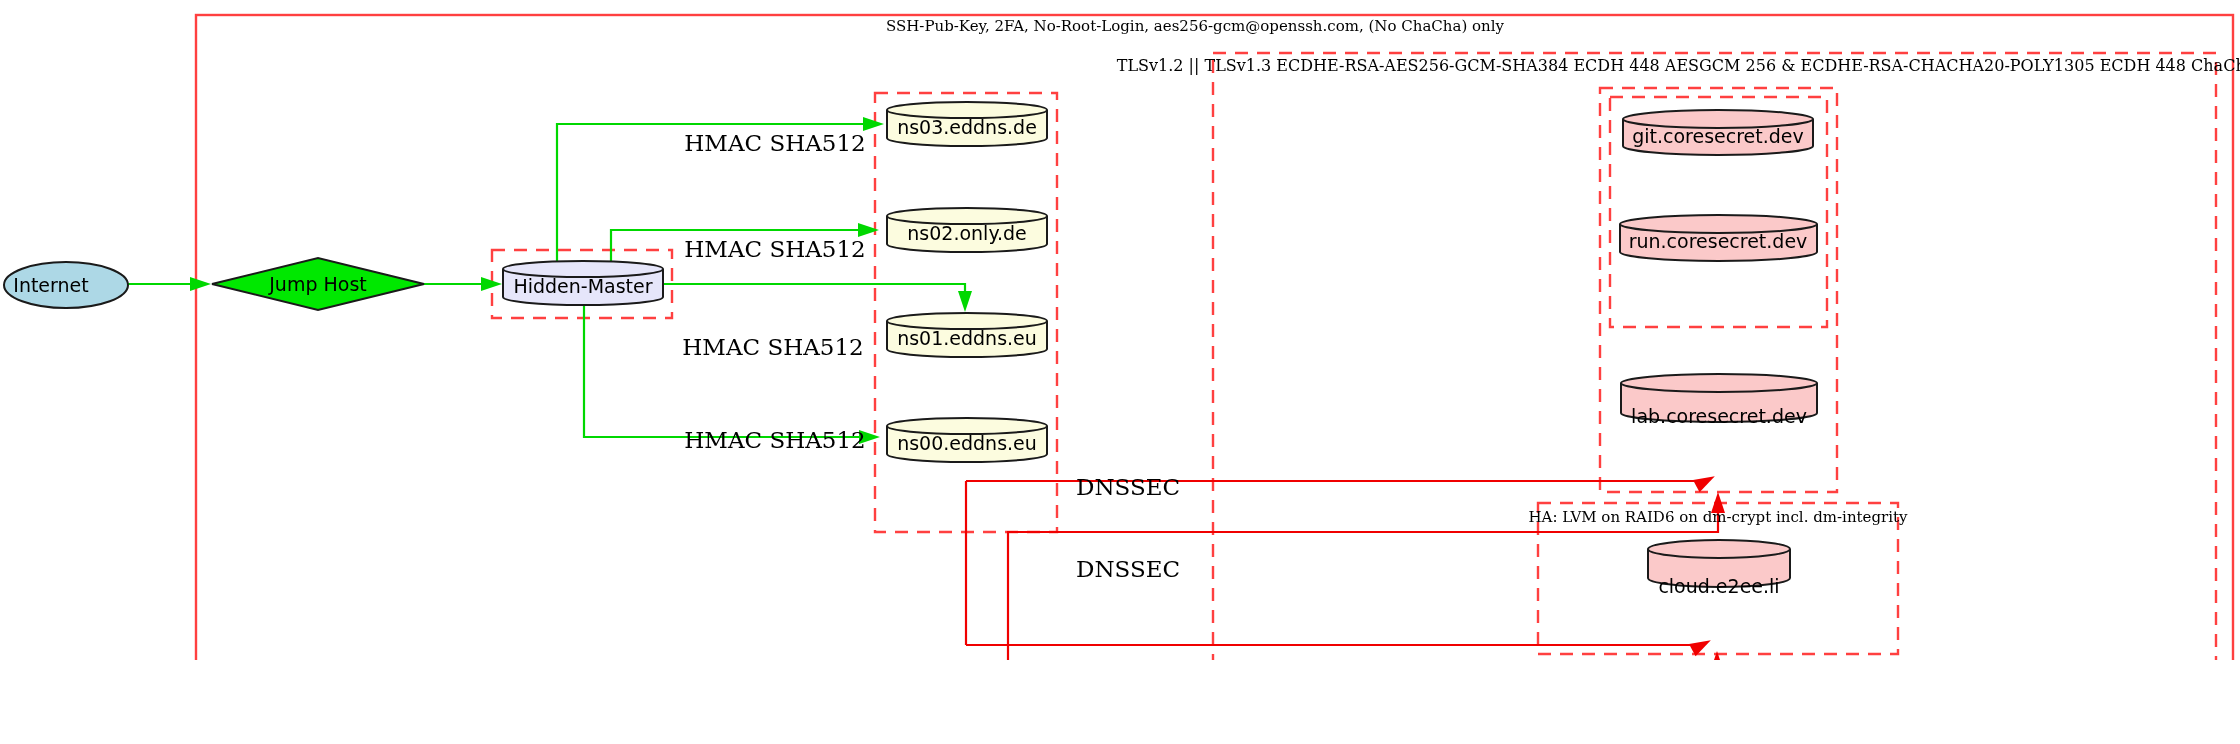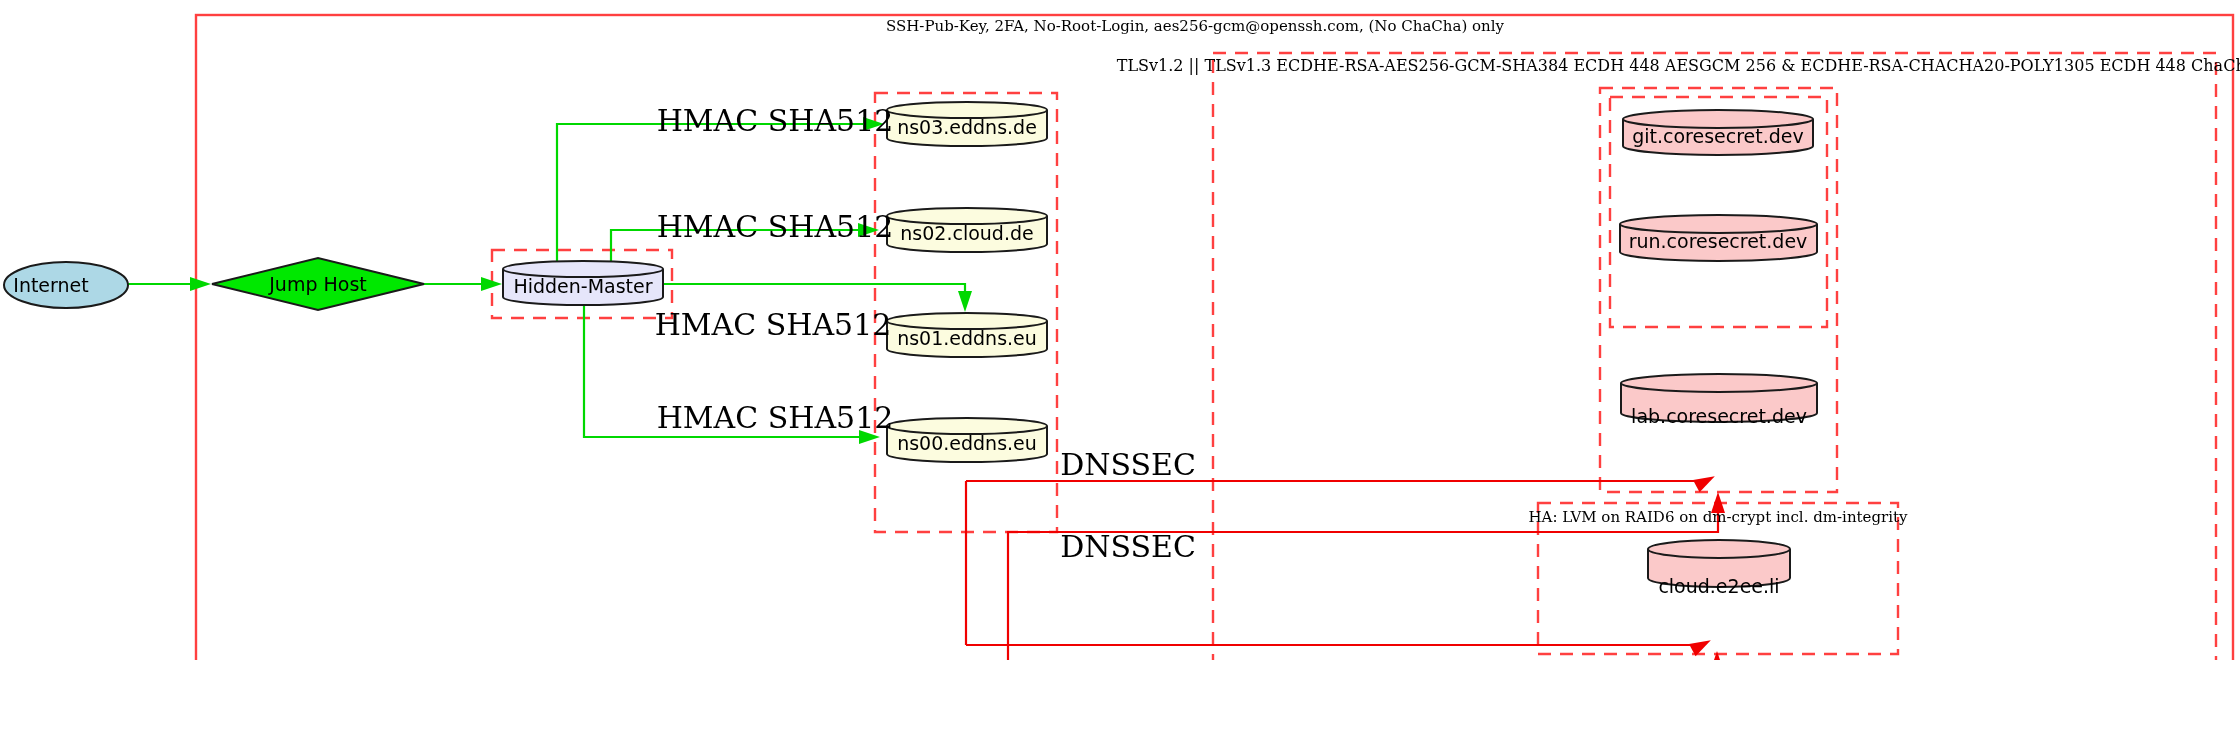--- a/index.html
+++ b/index.html
@@ -8,21 +8,21 @@
     --master_fill:#e6e6fa; --ns_fill:#fcfcdf; --service_fill:#fbc9c9;
     --text_color:#000000; --bg:#ffffff;
   }
   html,body{margin:0;padding:0;background:var(--bg);}
   #canvas{position:relative;width:2240px;height:660px;background:var(--bg);
           font-family:"DejaVu Sans",sans-serif;overflow:hidden;}
   #canvas svg{position:absolute;left:0;top:0;}
   .lbl{position:absolute;transform:translate(-50%,-50%);white-space:nowrap;
        color:var(--text_color);line-height:1.1;}
   .node-label{font-family:"DejaVu Sans",sans-serif;font-size:19px;}
-  .edge-label{font-family:"DejaVu Serif","Liberation Serif",serif;font-size:30px;}
+  .edge-label{font-family:"DejaVu Serif","Liberation Serif",serif;font-size:23px;margin-top:24px;}
   .cluster-label{font-family:"DejaVu Serif","Liberation Serif",serif;font-size:15px;}
   .cluster-label.tls{font-size:16px;}
   
   .cluster{fill:none;stroke:var(--cluster_border);stroke-width:2.4px;}
   .cluster.dashed{stroke-dasharray:13 9;}
   .gedge{fill:none;stroke:var(--green_edge);stroke-width:2.2px;}
   .garrow{fill:var(--green_edge);stroke:none;}
   .redge{fill:none;stroke:var(--red_edge);stroke-width:2.2px;}
   .rarrow{fill:var(--red_edge);stroke:none;}
   .nshape{stroke:var(--node_stroke);stroke-width:2px;}
@@ -115,21 +115,21 @@
   </svg>
 
   <div class="lbl cluster-label" style="left:1195px;top:26px;">SSH-Pub-Key, 2FA, No-Root-Login, aes256-gcm@openssh.com, (No ChaCha) only</div>
   <div class="lbl cluster-label tls" style="left:1714px;top:66px;">TLSv1.2 || TLSv1.3 ECDHE-RSA-AES256-GCM-SHA384 ECDH 448 AESGCM 256 &amp; ECDHE-RSA-CHACHA20-POLY1305 ECDH 448 ChaCha20 256</div>
   <div class="lbl cluster-label" style="left:1718px;top:517px;">HA: LVM on RAID6 on dm-crypt incl. dm-integrity</div>
 
   <div class="lbl node-label" style="left:51px;top:285px;">Internet</div>
   <div class="lbl node-label" style="left:318px;top:284px;">Jump Host</div>
   <div class="lbl node-label" style="left:583px;top:286px;">Hidden-Master</div>
   <div class="lbl node-label" style="left:967px;top:127px;">ns03.eddns.de</div>
-  <div class="lbl node-label" style="left:967px;top:233px;">ns02.cloud.de</div>
+  <div class="lbl node-label" style="left:967px;top:233px;">ns02.only.de</div>
   <div class="lbl node-label" style="left:967px;top:338px;">ns01.eddns.eu</div>
   <div class="lbl node-label" style="left:967px;top:443px;">ns00.eddns.eu</div>
   <div class="lbl node-label" style="left:1718px;top:136px;">git.coresecret.dev</div>
   <div class="lbl node-label" style="left:1718px;top:241px;">run.coresecret.dev</div>
   <div class="lbl node-label" style="left:1719px;top:416px;">lab.coresecret.dev</div>
   <div class="lbl node-label" style="left:1719px;top:586px;">cloud.e2ee.li</div>
   <div class="lbl node-label" style="left:967px;top:716px;">TLS/HTTPS</div>
 
   <div class="lbl edge-label" style="left:775px;top:120px;">HMAC SHA512</div>
   <div class="lbl edge-label" style="left:775px;top:226px;">HMAC SHA512</div>

